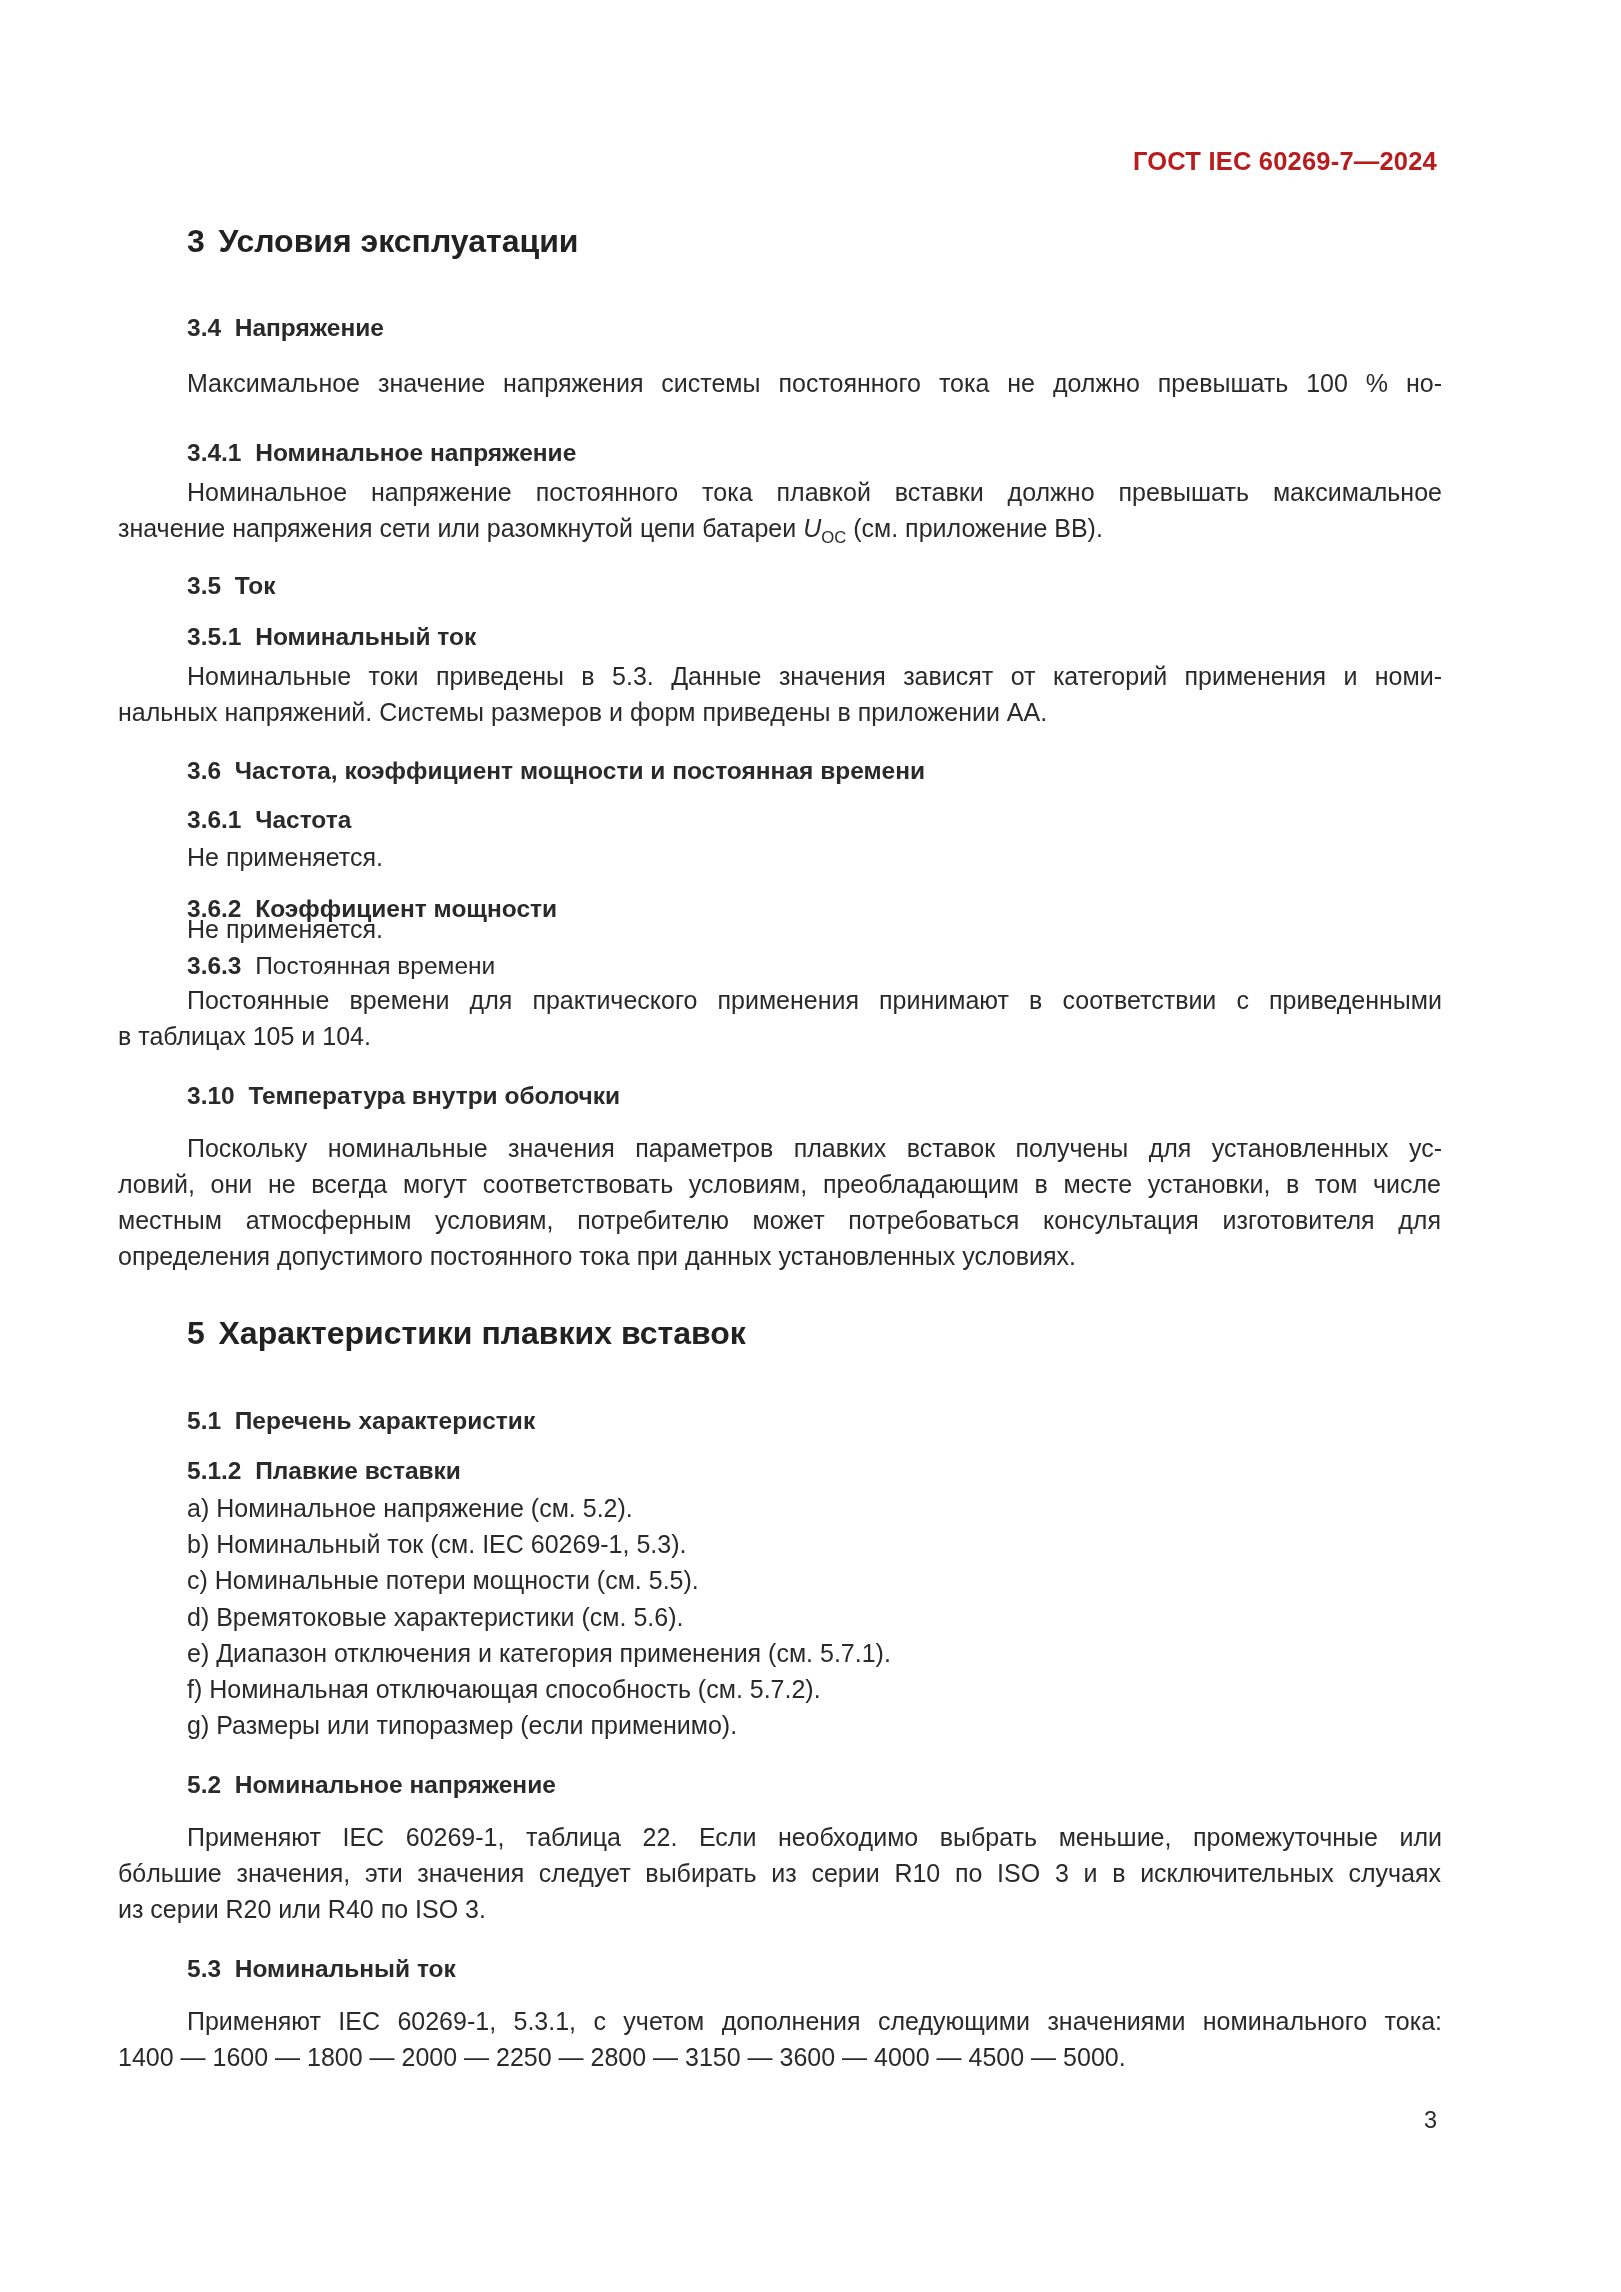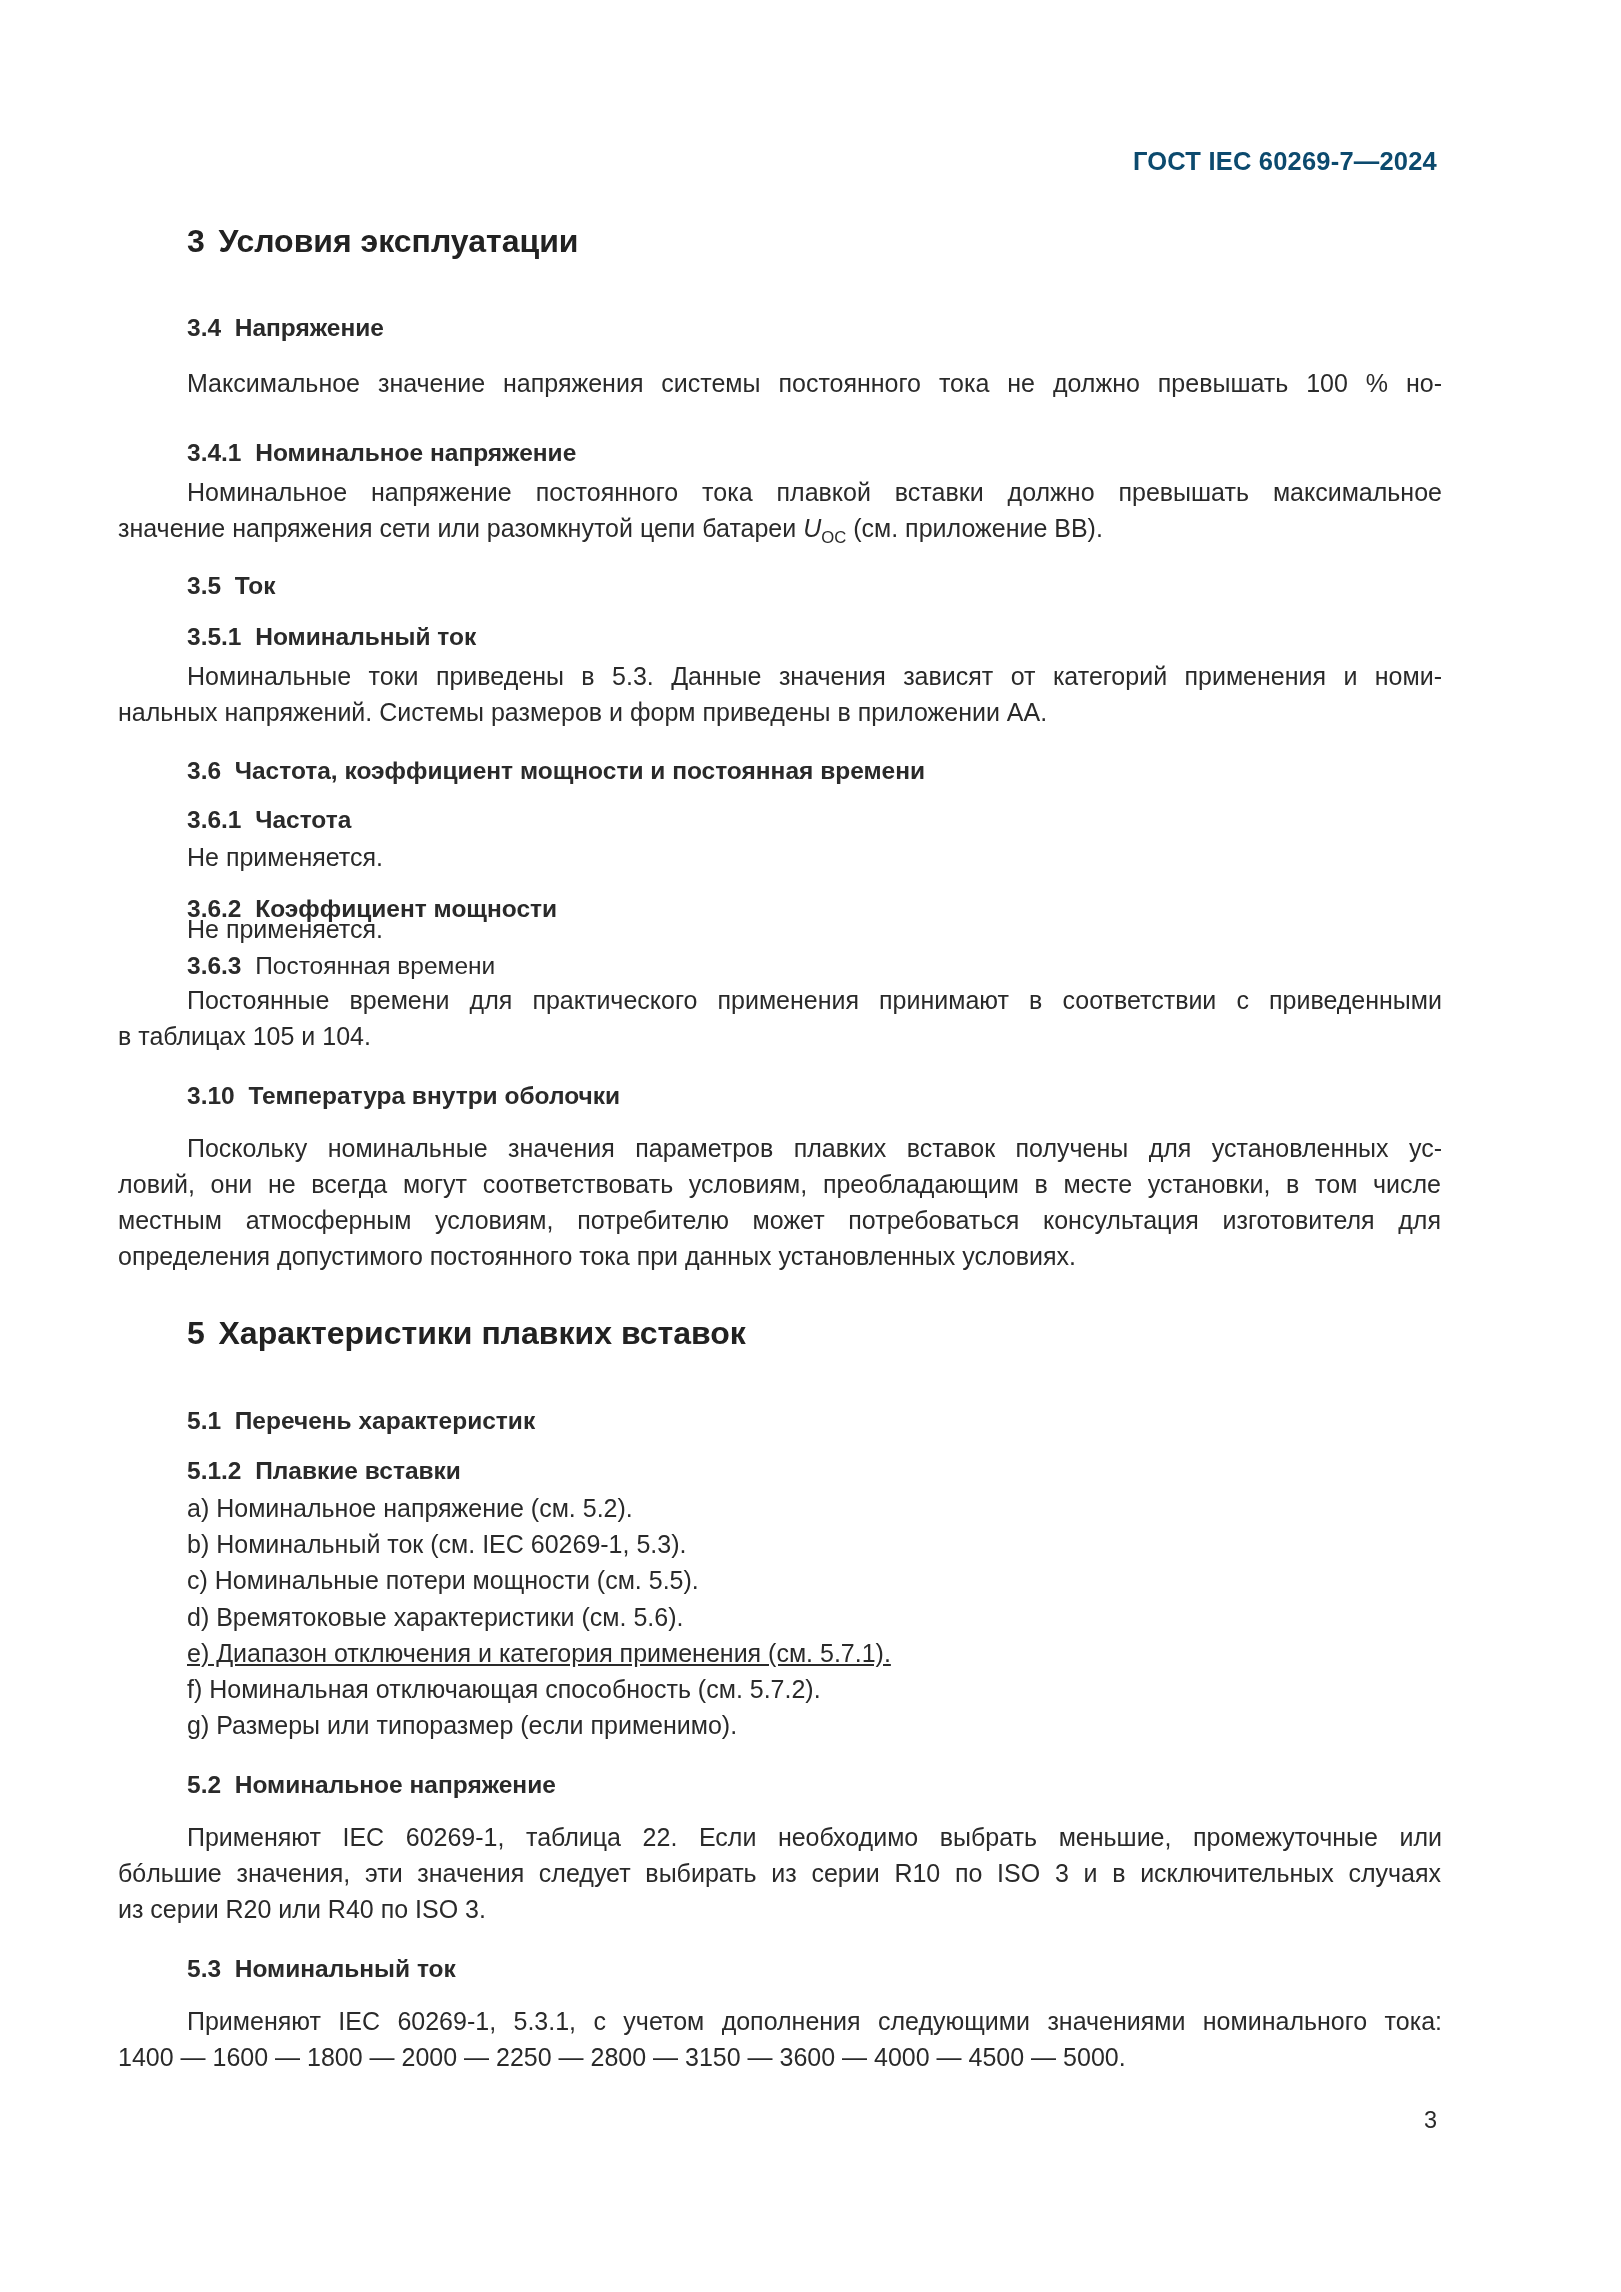--- a/index.html
+++ b/index.html
@@ -14,21 +14,21 @@
       font-family: "Liberation Sans", "DejaVu Sans", sans-serif;
       color: #2a2a2a;
       overflow: hidden;
     }
     .page-header {
       position: absolute;
       top: 147px;
       right: 184px;
       font-size: 25.5px;
       font-weight: bold;
-      color: #0c4a6e;
+      color: #b91c1c;
       letter-spacing: 0.2px;
     }
     .content {
       position: absolute;
       left: 118px;
       top: 0;
       width: 1323px;
     }
     .h1 {
       position: absolute;
@@ -166,21 +166,21 @@
     <span class="num">5.1</span><span>Перечень характеристик</span>
   </div>
 
   <div class="h2" style="top:1457px; left:69px;">
     <span class="num">5.1.2</span><span>Плавкие вставки</span>
   </div>
   <div class="line-text" style="top:1494px; left:69px;">a)  Номинальное напряжение (см. 5.2).</div>
   <div class="line-text" style="top:1530px; left:69px;">b)  Номинальный ток (см. IEC 60269-1, 5.3).</div>
   <div class="line-text" style="top:1566px; left:69px;">c)  Номинальные потери мощности (см. 5.5).</div>
   <div class="line-text" style="top:1603px; left:69px;">d)  Времятоковые характеристики (см. 5.6).</div>
-  <div class="line-text" style="top:1639px; left:69px;text-decoration:underline;">e)  Диапазон отключения и категория применения (см. 5.7.1).</div>
+  <div class="line-text" style="top:1639px; left:69px;">e)  Диапазон отключения и категория применения (см. 5.7.1).</div>
   <div class="line-text" style="top:1675px; left:69px;">f)  Номинальная отключающая способность (см. 5.7.2).</div>
   <div class="line-text" style="top:1711px; left:69px;">g)  Размеры или типоразмер (если применимо).</div>
 
   <div class="h2" style="top:1771px; left:69px;">
     <span class="num">5.2</span><span>Номинальное напряжение</span>
   </div>
   <div class="para" style="top:1819px; left:0;">
     <span class="line" style="padding-left:69px; width:1255px;">Применяют IEC 60269-1, таблица 22. Если необходимо выбрать меньшие, промежуточные или</span>
     <span class="line">бóльшие значения, эти значения следует выбирать из серии R10 по ISO 3 и в исключительных случаях</span>
     <span class="line last">из серии R20 или R40 по ISO 3.</span>

